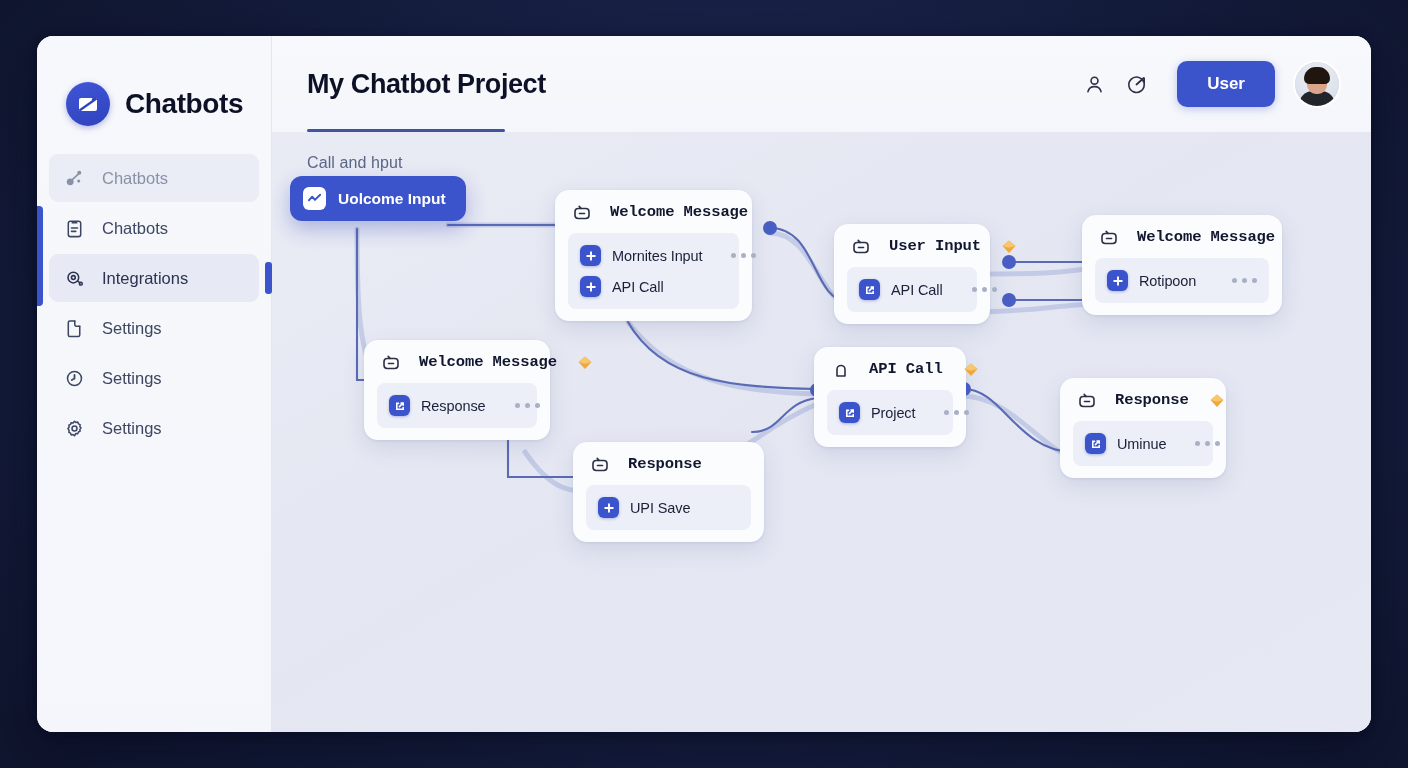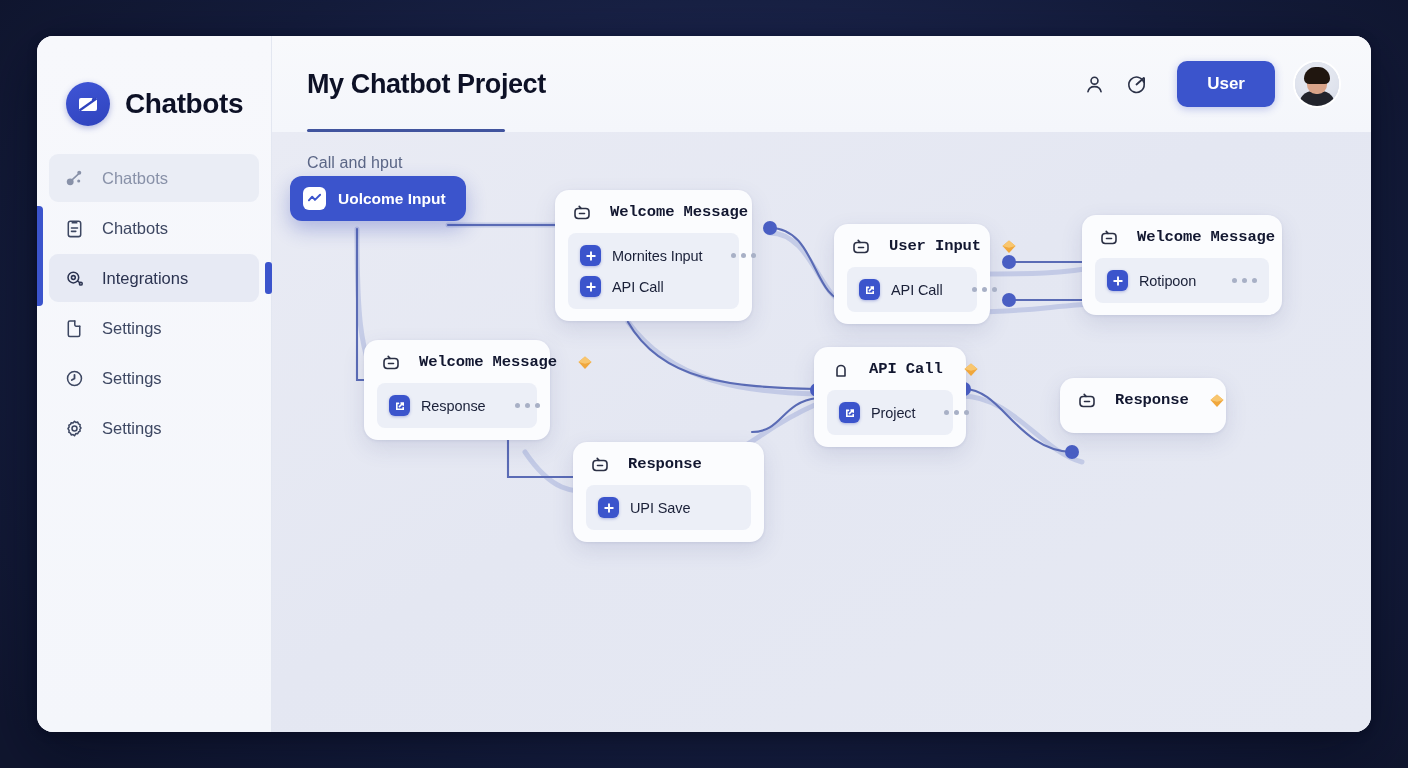--- a/index.html
+++ b/index.html
@@ -568,20 +568,35 @@
             </svg>
           </span>
           <span class="node-title">Response</span>
           <span class="badge-diamond">
             <svg width="20" height="20" viewBox="0 0 20 20">
                 <path d="M10 3.5 L16.5 9 L10 16 L3.5 9 Z" fill="#f0a73c"></path>
                 <path d="M10 3.5 L16.5 9 L10 10.8 L3.5 9 Z" fill="#f8c66f"></path>
               </svg>
           </span>
         </div>
+        <div class="node-body">
+          <div class="node-row">
+            <span class="row-ico">
+              <svg width="12" height="12" viewBox="0 0 12 12" fill="none" stroke="currentColor" stroke-width="1.6" stroke-linecap="round">
+                  <path d="M7 3h2.2v2.2M9 3 L5.4 6.6M9.2 7.6v1.6H2.8V3.4h1.7"></path>
+                </svg>
+            </span>
+            <span class="row-label">Uminue</span>
+            <span class="row-dots">
+                <i></i>
+                <i></i>
+                <i></i>
+              </span>
+          </div>
+        </div>
       </div>
 
       <div class="node" style="left:301px; top:310px; width:191px;">
         <div class="node-head">
           <span class="head-ico">
             <svg width="20" height="20" viewBox="0 0 20 20" fill="none" stroke="currentColor" stroke-width="1.6" stroke-linecap="round">
               <rect x="3" y="5.5" width="14" height="10" rx="3.2"></rect>
               <path d="M7.2 3.4 L9 5.4"></path>
                 <path d="M7.5 10.5h5"></path>
             </svg>

